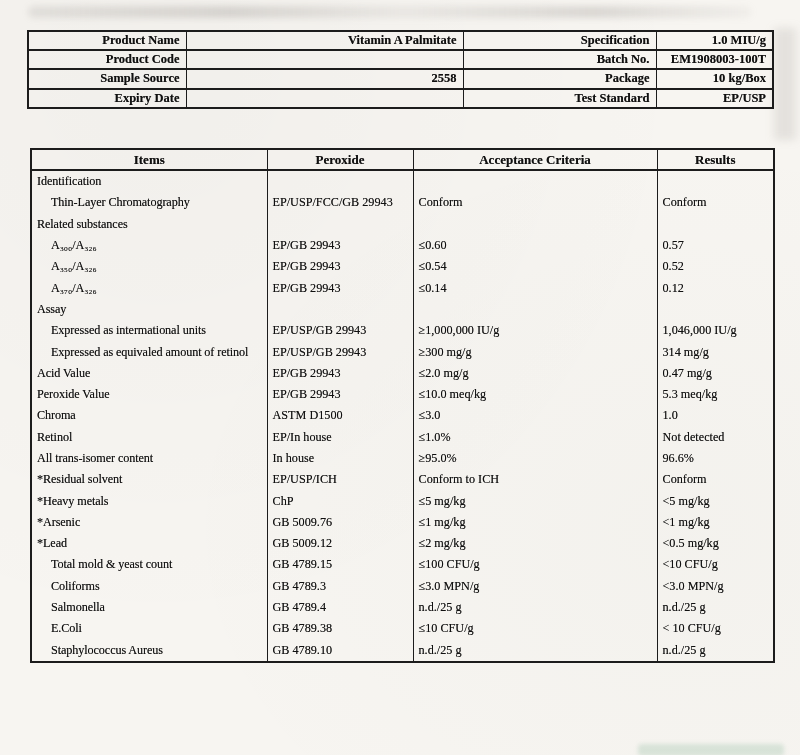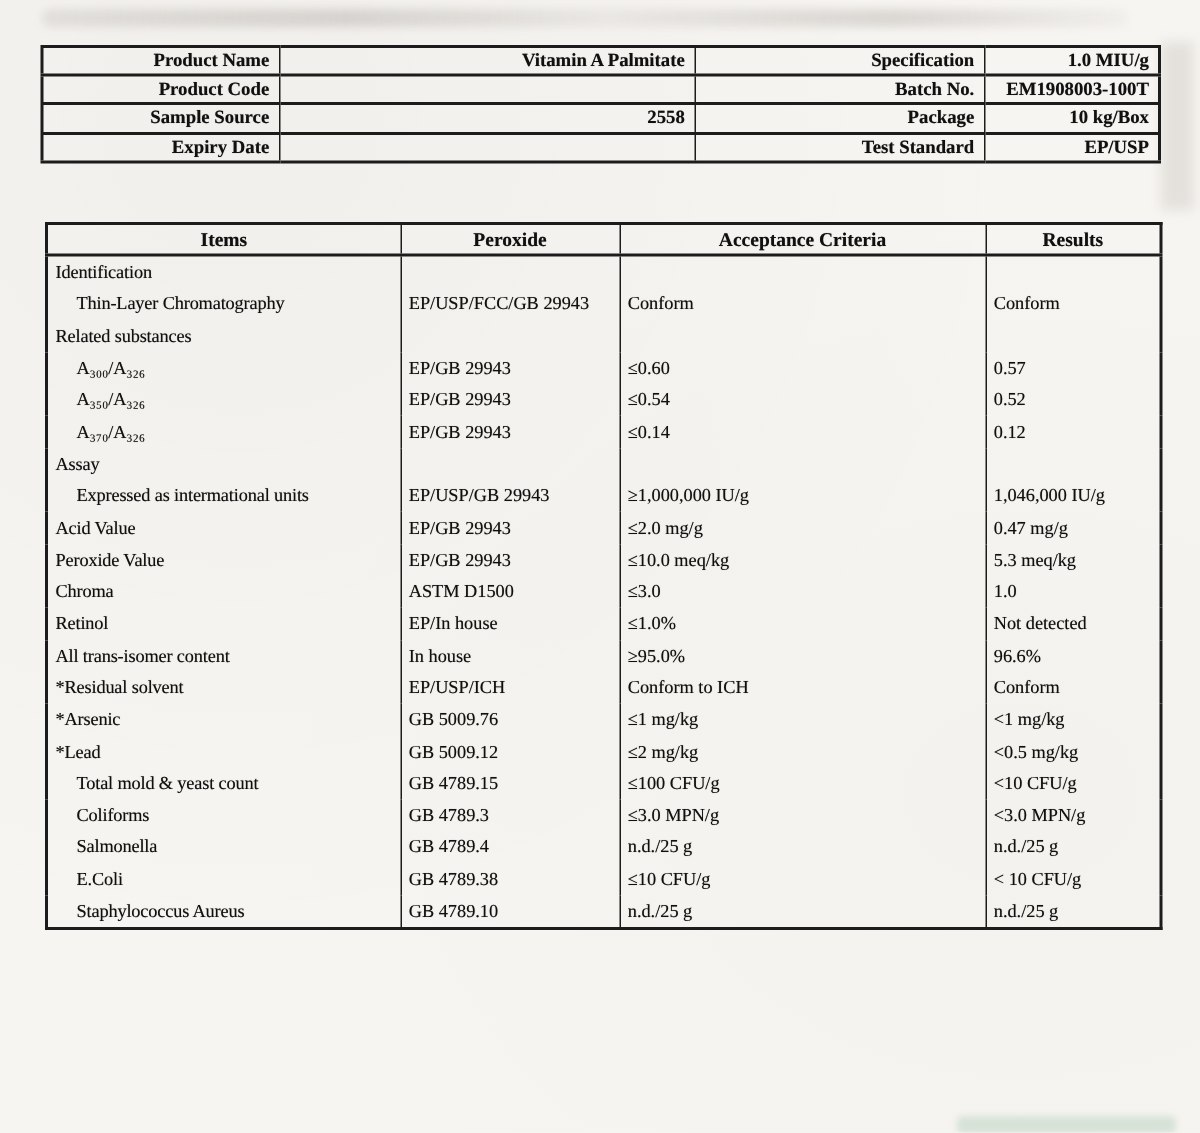--- a/index.html
+++ b/index.html
@@ -168,20 +168,26 @@
         <td></td>
         <td></td>
       </tr>
       <tr>
         <td class="indent">Expressed as intermational units</td>
         <td>EP/USP/GB 29943</td>
         <td>≥1,000,000 IU/g</td>
         <td>1,046,000 IU/g</td>
       </tr>
       <tr>
+        <td class="indent">Expressed as equivaled amount of retinol</td>
+        <td>EP/USP/GB 29943</td>
+        <td>≥300 mg/g</td>
+        <td>314 mg/g</td>
+      </tr>
+      <tr>
         <td>Acid Value</td>
         <td>EP/GB 29943</td>
         <td>≤2.0 mg/g</td>
         <td>0.47 mg/g</td>
       </tr>
       <tr>
         <td>Peroxide Value</td>
         <td>EP/GB 29943</td>
         <td>≤10.0 meq/kg</td>
         <td>5.3 meq/kg</td>
@@ -204,20 +210,26 @@
         <td>≥95.0%</td>
         <td>96.6%</td>
       </tr>
       <tr>
         <td>*Residual solvent</td>
         <td>EP/USP/ICH</td>
         <td>Conform to ICH</td>
         <td>Conform</td>
       </tr>
       <tr>
+        <td>*Heavy metals</td>
+        <td>ChP</td>
+        <td>≤5 mg/kg</td>
+        <td>&lt;5 mg/kg</td>
+      </tr>
+      <tr>
         <td>*Arsenic</td>
         <td>GB 5009.76</td>
         <td>≤1 mg/kg</td>
         <td>&lt;1 mg/kg</td>
       </tr>
       <tr>
         <td>*Lead</td>
         <td>GB 5009.12</td>
         <td>≤2 mg/kg</td>
         <td>&lt;0.5 mg/kg</td>

